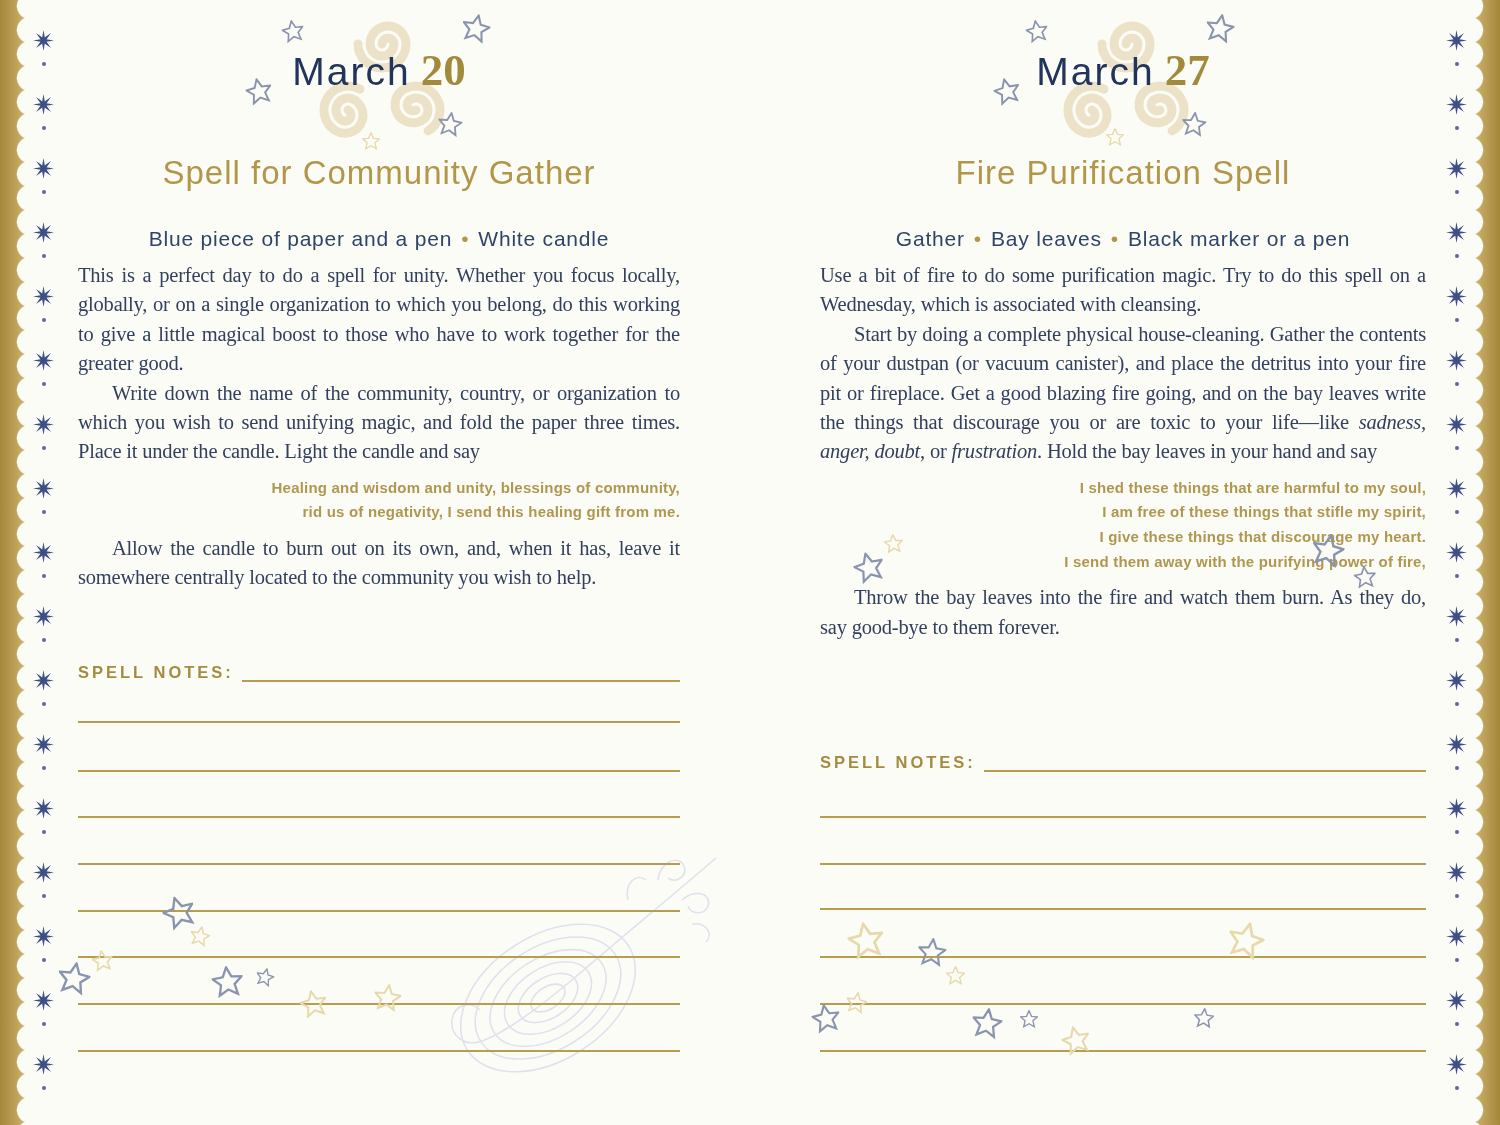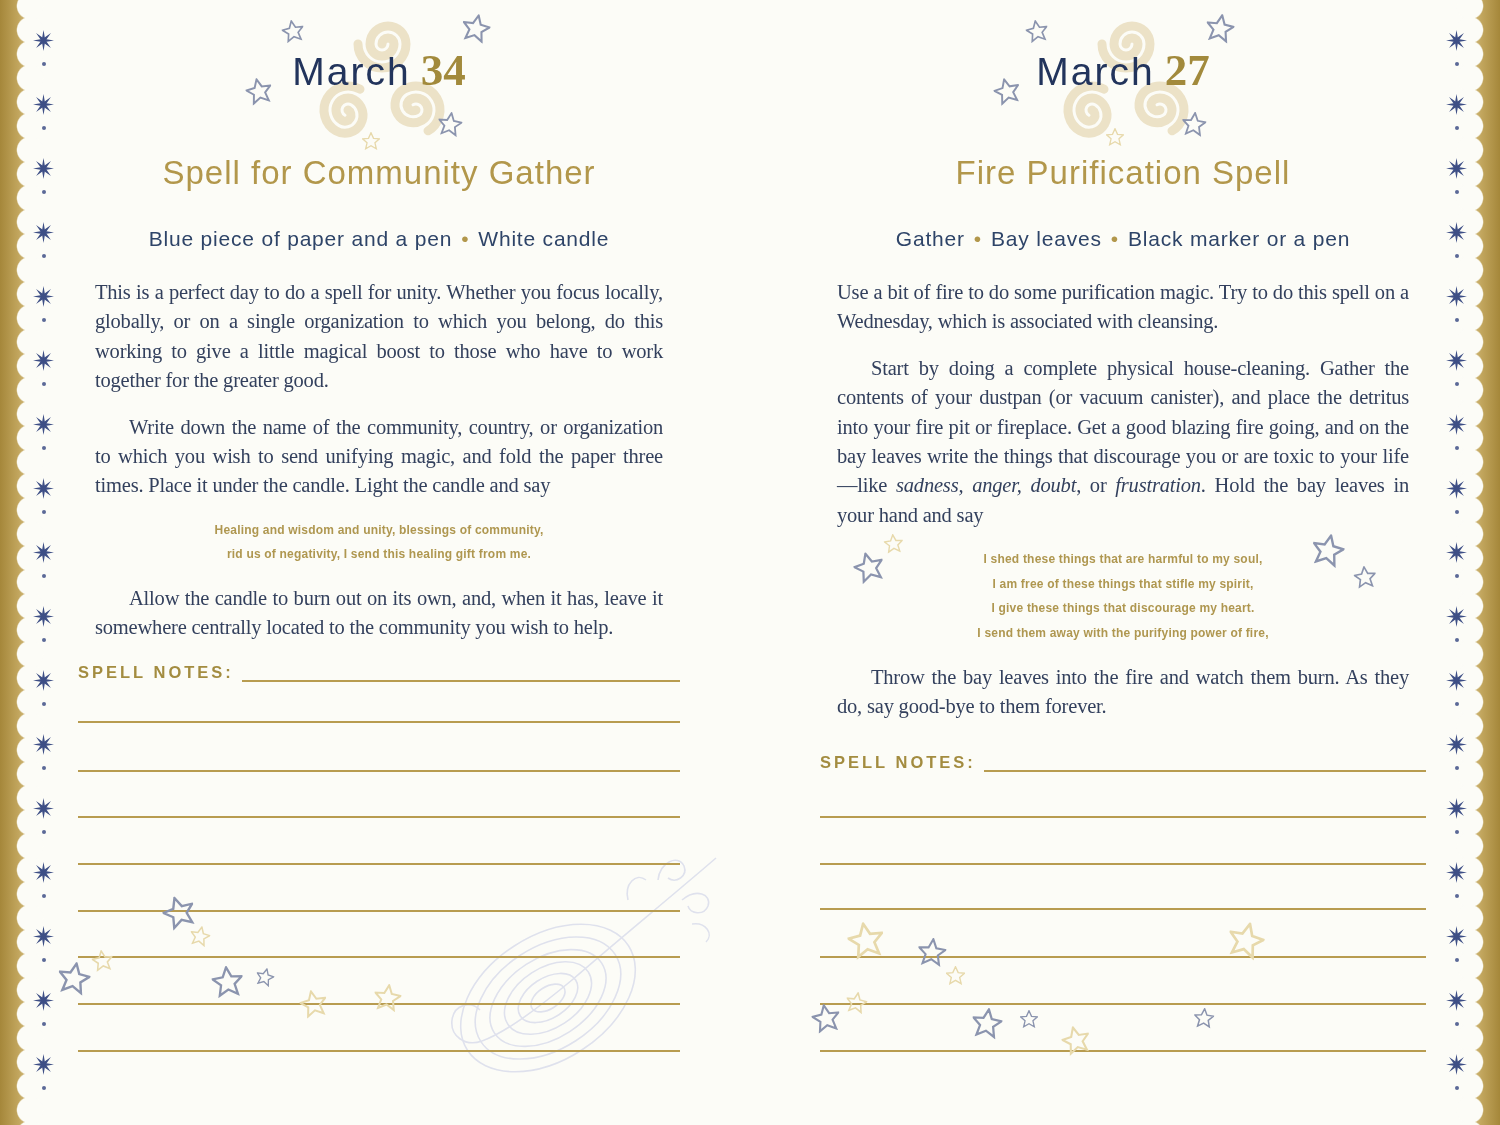--- a/index.html
+++ b/index.html
@@ -31,24 +31,24 @@
   .date-line .day{font-family:"Liberation Serif",serif;font-weight:700;font-size:45px;
     color:#a28a3c;letter-spacing:0;margin-left:10px;}
   .spell-title{position:absolute;top:154px;left:0;right:0;text-align:center;
     font-size:33px;color:#b2974b;letter-spacing:1px;z-index:2;}
   .materials{position:absolute;top:227px;left:0;right:0;text-align:center;
     font-size:21px;color:#2e4468;letter-spacing:.8px;z-index:2;}
   .materials .bullet{color:#b2974b;margin:0 9px;}
   .body-text{position:absolute;top:261px;left:0;right:0;z-index:2;
     font-family:"Liberation Serif",serif;font-size:20.5px;line-height:29.4px;
     letter-spacing:-0.2px;color:#33405d;text-align:justify;}
-  .body-text p{margin:17px;}
+  .body-text p{margin:0;}
   .body-text p.indent{text-indent:34px;}
-  .incantation{text-align:center;font-family:"Liberation Sans",sans-serif;
-    font-size:12px;line-height:24.6px;color:#af9750;font-weight:700;
+  .incantation{text-align:right;font-family:"Liberation Sans",sans-serif;
+    font-size:15px;line-height:24.6px;color:#af9750;font-weight:700;
     letter-spacing:.2px;margin:9px 0;text-indent:0;}
   .notes-row{position:absolute;left:0;right:0;display:flex;align-items:flex-end;height:26px;z-index:2;justify-content:center;}
   #page-left .notes-row{top:656px;}
   #page-right .notes-row{top:746px;}
   .notes-label{font-weight:700;font-size:16.5px;letter-spacing:3px;color:#a38c40;}
   .notes-fill{flex:1;border-bottom:2px solid #b89c50;margin-left:8px;}
   .rule{position:absolute;left:0;right:0;height:0;border-top:2px solid #b89c50;z-index:1;}
   .feather{position:absolute;z-index:0;}
   .scatter-star{position:absolute;z-index:3;}
   #decor-layer{position:absolute;inset:0;z-index:3;pointer-events:none;}
@@ -74,21 +74,21 @@
 
 <div class="page" id="page-left">
   <svg class="triskele" width="170" height="160" viewBox="0 0 170 160">
     <g fill="none" stroke="#ece2c7" stroke-width="9" stroke-linecap="round">
       <use href="#spir" transform="translate(88,40)"></use>
       <use href="#spir" transform="translate(54,106) rotate(120)"></use>
       <use href="#spir" transform="translate(122,106) rotate(240)"></use>
     </g>
   </svg>
   <div class="date-line">
-    <span>March</span><span class="day">34</span>
+    <span>March</span><span class="day">20</span>
   </div>
   <div class="spell-title">Spell for Community Gather</div>
   <div class="materials">
     <span>Blue piece of paper and a pen</span><span class="bullet">•</span><span>White candle</span>
   </div>
   <div class="body-text">
     <p>This is a perfect day to do a spell for unity. Whether you focus locally, globally, or on a single organization to which you belong, do this working to give a little magical boost to those who have to work together for the greater good.</p>
     <p class="indent">Write down the name of the community, country, or organization to which you wish to send unifying magic, and fold the paper three times. Place it under the candle. Light the candle and say</p>
     <div class="incantation">
       <div>Healing and wisdom and unity, blessings of community,</div>

